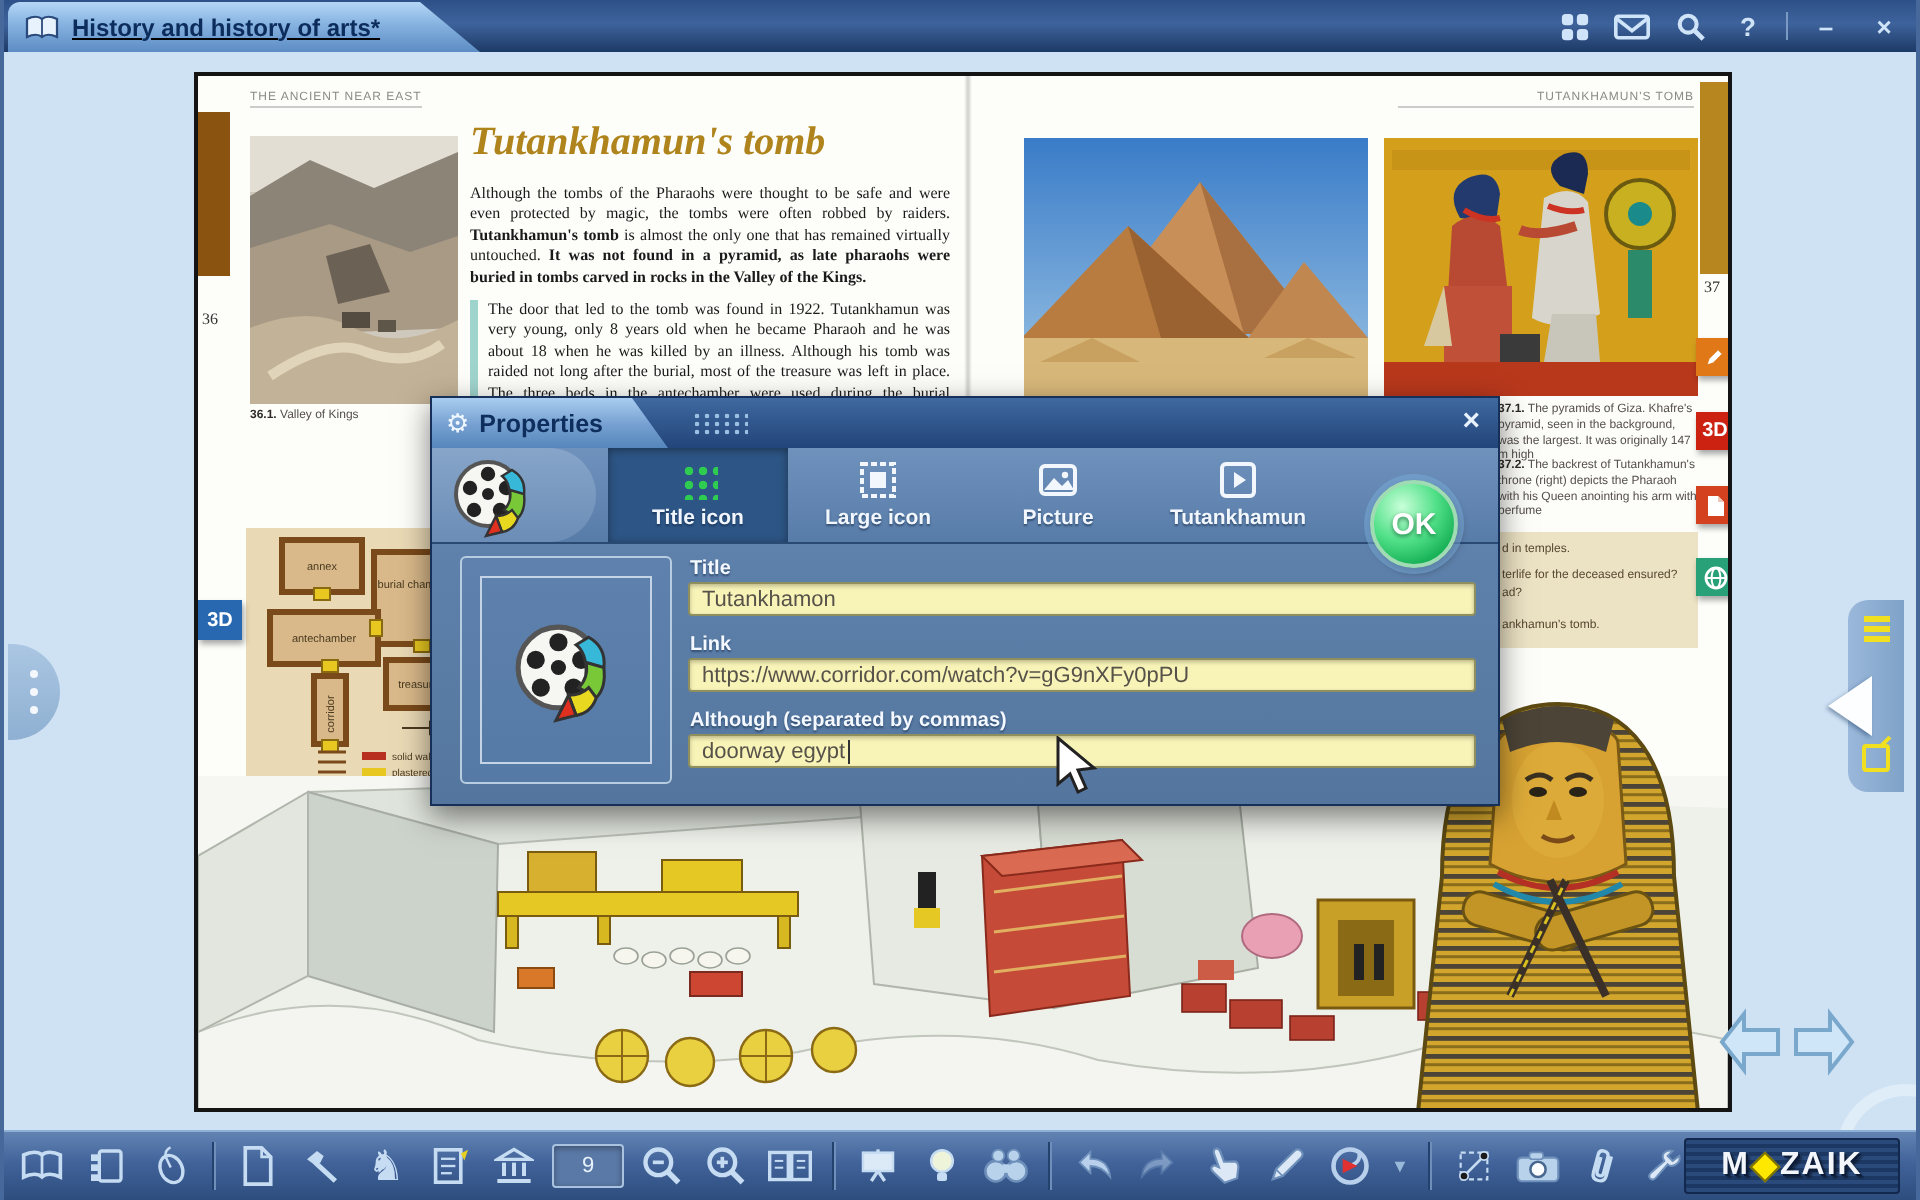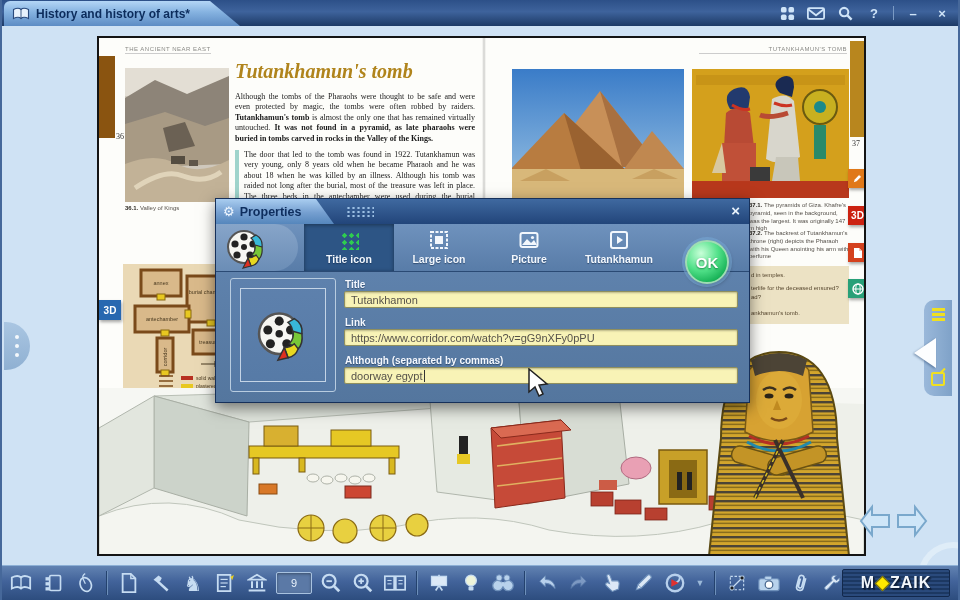--- a/index.html
+++ b/index.html
@@ -5,36 +5,36 @@
   html,body{margin:0;padding:0;background:#222;}
   .app{position:relative;width:960px;height:600px;overflow:hidden;
        font-family:"Liberation Sans",sans-serif;background:#cfe2f4;
        border-left:2px solid #46689a;border-right:2px solid #46689a;box-sizing:border-box;cursor:default;}
   
   .titlebar{position:absolute;left:0;top:0;width:100%;height:26px;
     background:linear-gradient(180deg,#2d5088 0%,#3e639c 45%,#1d3a66 100%);z-index:70;}
   .title-tab{position:absolute;left:2px;top:1px;height:25px;width:236px;
     background:linear-gradient(180deg,#b4d6f6 0%,#85b2e0 45%,#5d8cc4 100%);
     clip-path:polygon(0 0,206px 0,236px 100%,0 100%);
-    border-top-left-radius:6px;display:flex;align-items:center;}
+    border-top-left-radius:6px;display:flex;align-items:center;text-decoration:underline;}
   .title-tab .book-ic{margin:0 6px 0 8px;}
   .title-text{font-size:12px;font-weight:bold;color:#0c2c5c;}
   .tb-icons{position:absolute;right:6px;top:0;height:26px;display:flex;align-items:center;gap:9px;}
   .tb-ic{width:20px;height:18px;display:flex;align-items:center;justify-content:center;
     color:#cfe4f8;font-weight:bold;font-size:13px;}
   .tb-sep{width:1px;height:14px;background:#7a9ac4;}
   
   .book{position:absolute;left:95px;top:36px;width:769px;height:520px;background:#fdfdfa;
     border:2px solid #141414;box-sizing:border-box;z-index:5;overflow:hidden;}
   .seam{position:absolute;left:383px;top:0;width:4px;height:100%;
     background:linear-gradient(90deg,rgba(0,0,0,0) 0%,rgba(0,0,0,.18) 50%,rgba(0,0,0,0) 100%);}
   .bar-left{position:absolute;left:0;top:18px;width:16px;height:82px;background:#8a5410;}
   .bar-right{position:absolute;left:751px;top:3px;width:14px;height:96px;background:#b8861e;}
   .pageno{position:absolute;font-size:8px;color:#333;font-family:"Liberation Serif",serif;}
-  .pg36{left:2px;top:94px;margin-left:15px;}
+  .pg36{left:2px;top:117px;}
   .pg37{left:753px;top:101px;}
   .runhead{position:absolute;font-size:6px;letter-spacing:.5px;color:#8a8a86;}
   .rh-left{left:26px;top:8px;border-bottom:1px solid #cccccc;padding-bottom:1px;}
   .rh-right{left:600px;top:8px;width:148px;text-align:right;border-bottom:1px solid #cccccc;padding-bottom:1px;}
   .photo{position:absolute;border:0;}
   .cap{position:absolute;font-size:6px;color:#55504a;line-height:1.3;}
   .cap b{color:#2e2a24;}
   .article-title{position:absolute;left:136px;top:22px;font-family:"Liberation Serif",serif;
     font-style:italic;font-weight:bold;font-size:20px;color:#b0841c;}
   .bodytext{position:absolute;left:136px;width:240px;font-family:"Liberation Serif",serif;

